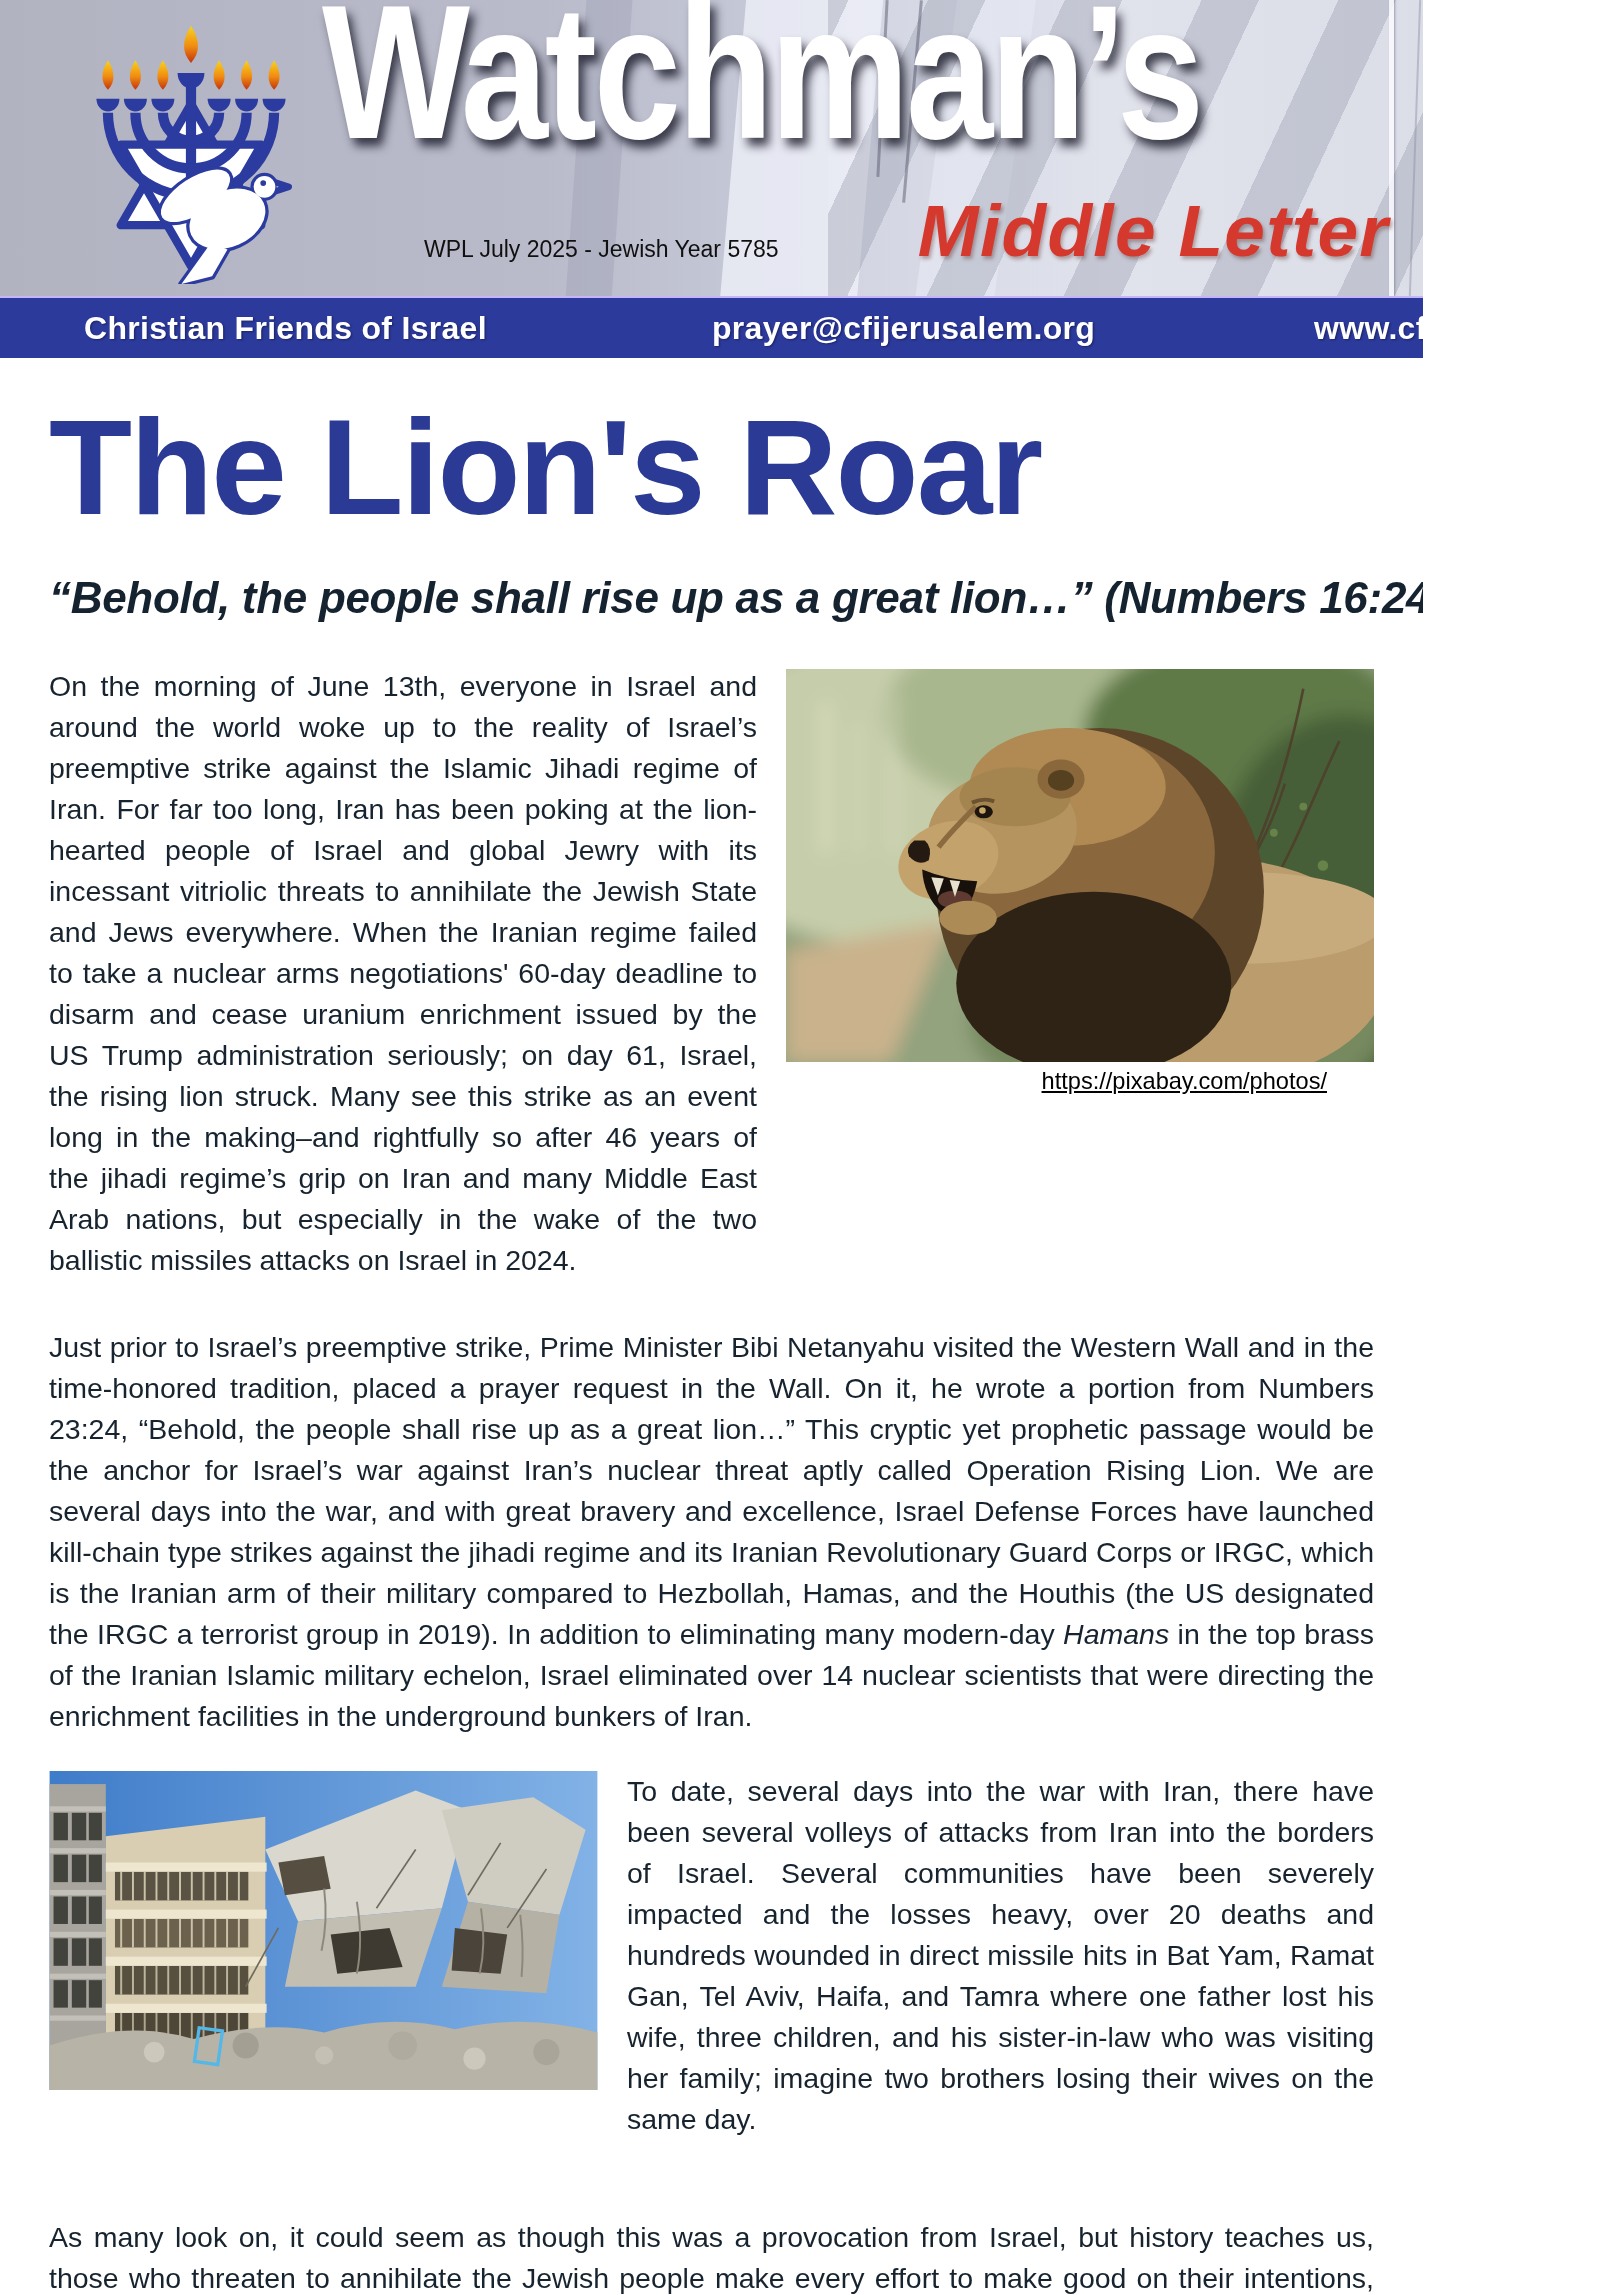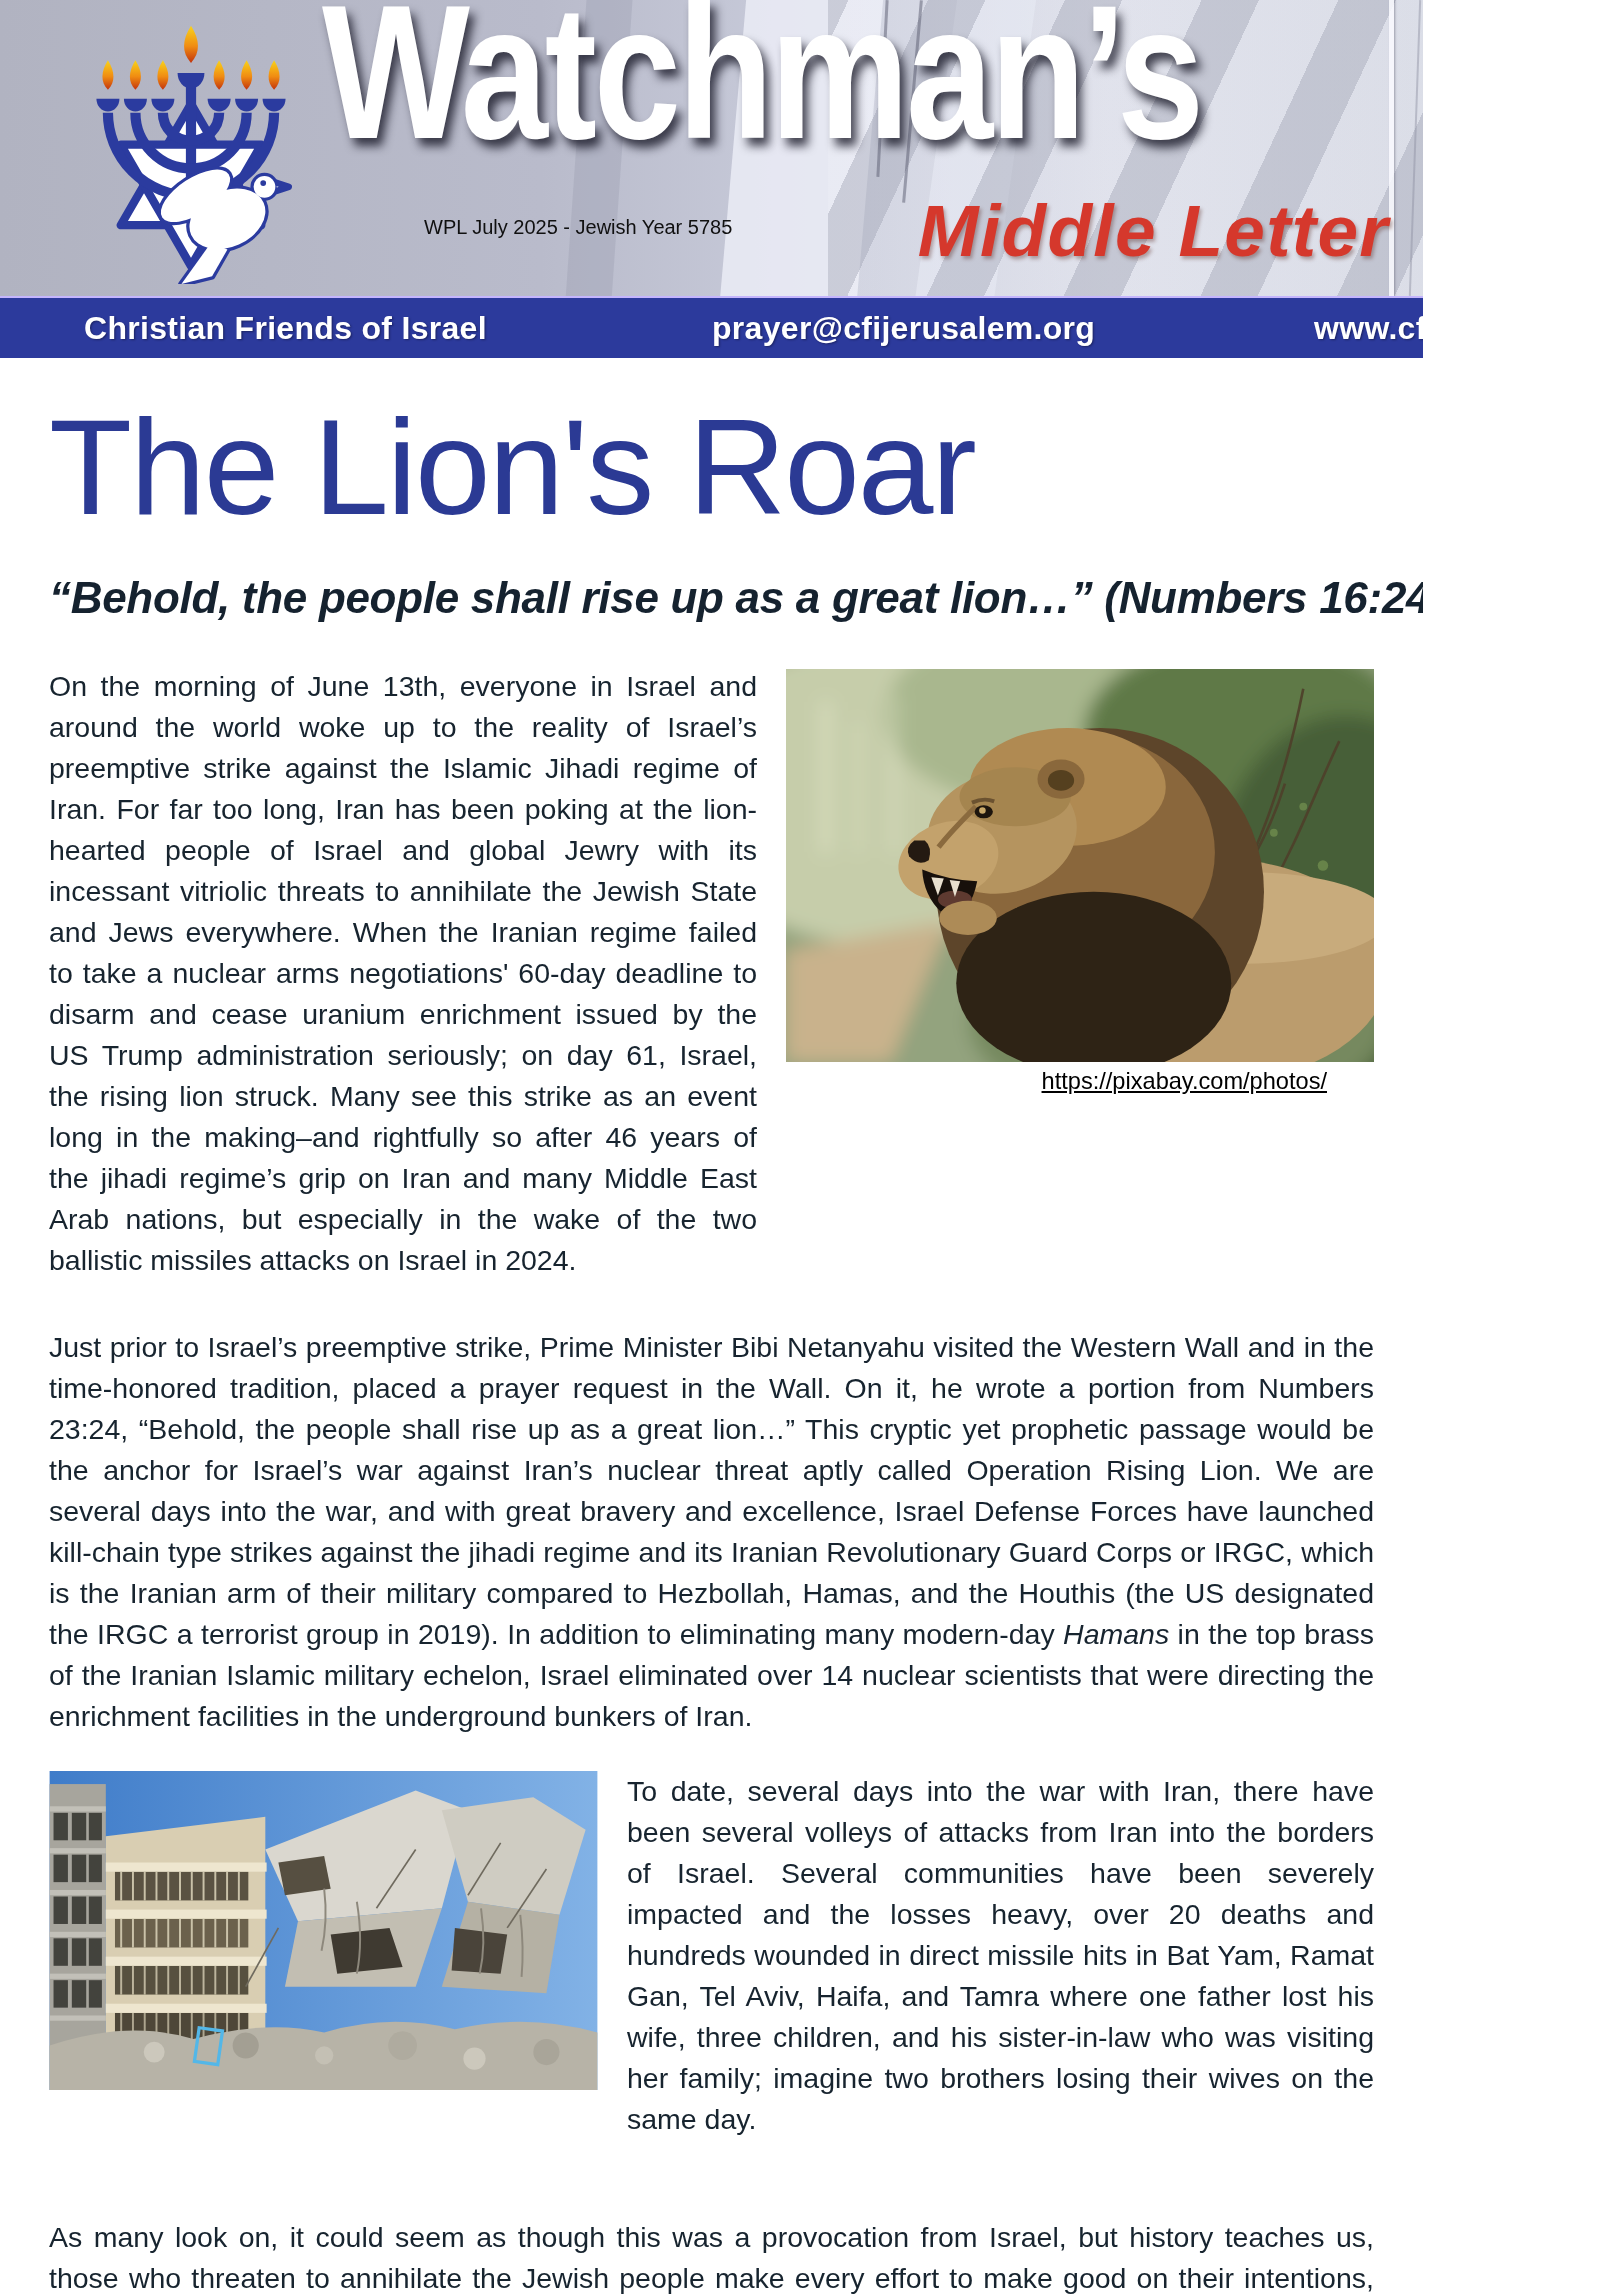--- a/index.html
+++ b/index.html
@@ -30,41 +30,41 @@
 
   .logo { position:absolute; left:60px; top:22px; width:262px; height:262px; }
 
   .brand-top {
     position:absolute; left:322px; top:-23.6px; line-height:1;
     font-size:191px; font-weight:bold; color:#ffffff; letter-spacing:-3.9px;
     transform:scaleX(.82); transform-origin:left top;
     text-shadow:6.5px 7.9px 10.5px rgba(15,15,30,.75);
     white-space:nowrap;
   }
-  .edition { position:absolute; left:424px; top:216px; font-size:20px; color:#101010; white-space:nowrap; }
+  .edition { position:absolute; left:424px; top:236px; font-size:23px; color:#101010; white-space:nowrap; }
   .brand-bottom {
     position:absolute; right:34px; top:189px; white-space:nowrap;
     font-size:73px; font-weight:bold; font-style:italic; color:#d5382c;
     letter-spacing:1.3px; text-shadow:2px 2.6px 3.9px rgba(80,30,20,.35);
   }
 
   
   .topbar { position:relative; height:60px; background:#2c3a9c; border-top:2px solid #c4b5fd; }
   .topbar span {
     position:absolute; top:50%; transform:translateY(-50%);
     color:#ffffff; font-weight:bold; font-size:32px; letter-spacing:0.3px; white-space:nowrap;
     text-shadow:1.3px 1.3px 2px rgba(10,10,40,.45);
   }
   .topbar .org  { left:84px; }
   .topbar .mail { left:712px; }
   .topbar .site { left:1314px; }
 
   
   .content { position:relative; padding:0 49px; color:#17242f; }
-  h1.title { margin:41px 0 0 0; font-size:136px; line-height:1; font-weight:normal; color:#2b3a94; letter-spacing:-2px; white-space:nowrap; }
+  h1.title { margin:41px 0 0 0; font-size:136px; line-height:1; font-weight:bold; color:#2b3a94; letter-spacing:-2px; white-space:nowrap; }
   .subtitle { margin-top:38px; font-size:44px; font-weight:bold; font-style:italic; color:#15222f; letter-spacing:-0.3px; white-space:nowrap; }
 
   .body { font-size:28.5px; line-height:41px; text-align:justify; margin:0; color:#17242f; }
   .row { display:flex; align-items:flex-start; }
   .row1 { margin-top:43px; gap:29px; }
   .para1 { width:940px; }
 
   figure { margin:0; }
   .fig-lion { flex:none; width:588px; padding-top:2.6px; }
   .fig-lion svg { display:block; width:588px; height:393px; }

